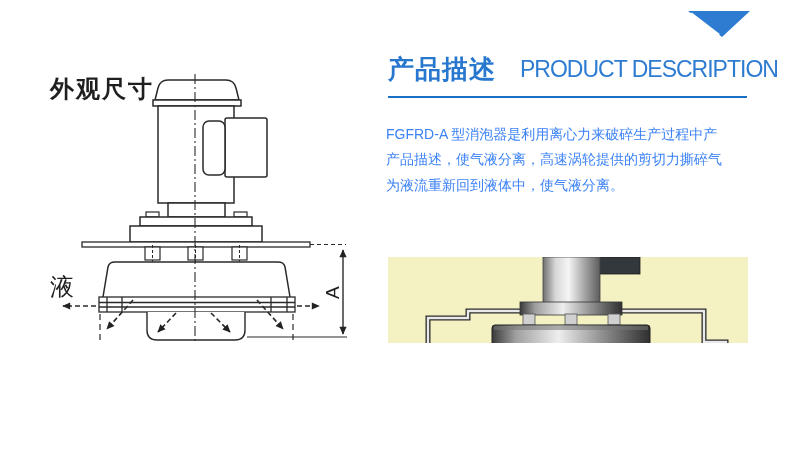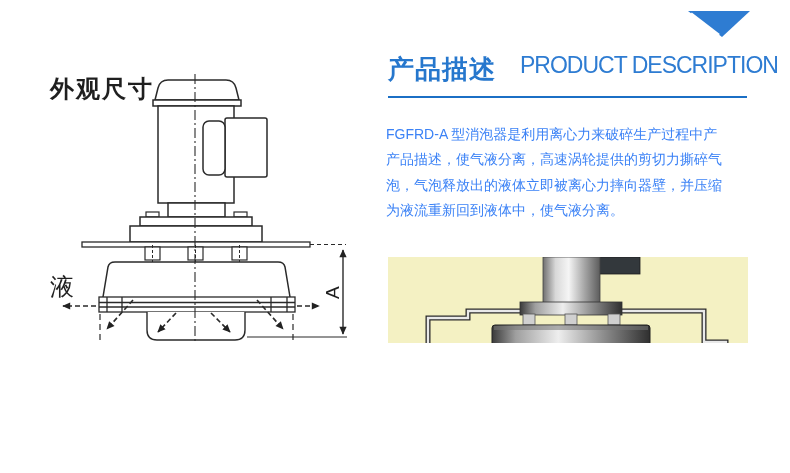--- a/index.html
+++ b/index.html
@@ -1,21 +1,21 @@
 <!DOCTYPE html>
 <html><head>
 <meta charset="utf-8">
 <style>
   html,body{margin:0;padding:0;background:#fff;}
   .stage{position:relative;width:790px;height:343px;background:#fff;overflow:hidden;
          font-family:"Liberation Sans",sans-serif;}
   .corner-tri{position:absolute;left:680px;top:5px;width:80px;height:40px;}
   .diagram{position:absolute;left:28px;top:56px;width:340px;height:392px;}
   .photo{position:absolute;left:388px;top:257px;width:360px;height:173px;}
-  .desc-header{position:absolute;left:388px;top:52px;display:flex;align-items:flex-start;gap:24px;white-space:nowrap;}
+  .desc-header{position:absolute;left:388px;top:52px;display:flex;align-items:center;gap:24px;white-space:nowrap;}
   .h-cn{font-size:26px;font-weight:bold;color:#2677cd;letter-spacing:1px;}
   .h-en{font-size:23px;color:#2e7cd2;letter-spacing:-1px;}
   .divider{position:absolute;left:388px;top:96px;width:359px;height:2px;background:#1b6fc5;}
   .para{position:absolute;left:386px;top:122px;width:400px;font-size:14px;color:#3b82f6;}
   .para div{height:25.4px;line-height:25.4px;white-space:nowrap;}
   text{fill:#1f1f1f;}
 </style>
 </head>
 <body>
 
@@ -117,21 +117,20 @@
 
   <div class="desc-header">
     <span class="h-cn">产品描述</span>
     <span class="h-en">PRODUCT DESCRIPTION</span>
   </div>
   <div class="divider"></div>
 
   <div class="para">
     <div>FGFRD-A 型消泡器是利用离心力来破碎生产过程中产</div>
     <div>产品描述，使气液分离，高速涡轮提供的剪切力撕碎气</div>
-    <div>泡，气泡释放出的液体立即被离心力摔向器壁，并压缩</div>
     <div>为液流重新回到液体中，使气液分离。</div>
   </div>
 
   <svg class="photo" viewBox="0 0 360 173">
     <defs>
       <linearGradient id="gShaft" x1="0" y1="0" x2="1" y2="0">
         <stop offset="0" stop-color="#707070"></stop>
           <stop offset="0.22" stop-color="#d8d8d8"></stop>
         <stop offset="0.45" stop-color="#f5f5f5"></stop>
           <stop offset="0.72" stop-color="#a8a8a8"></stop>

